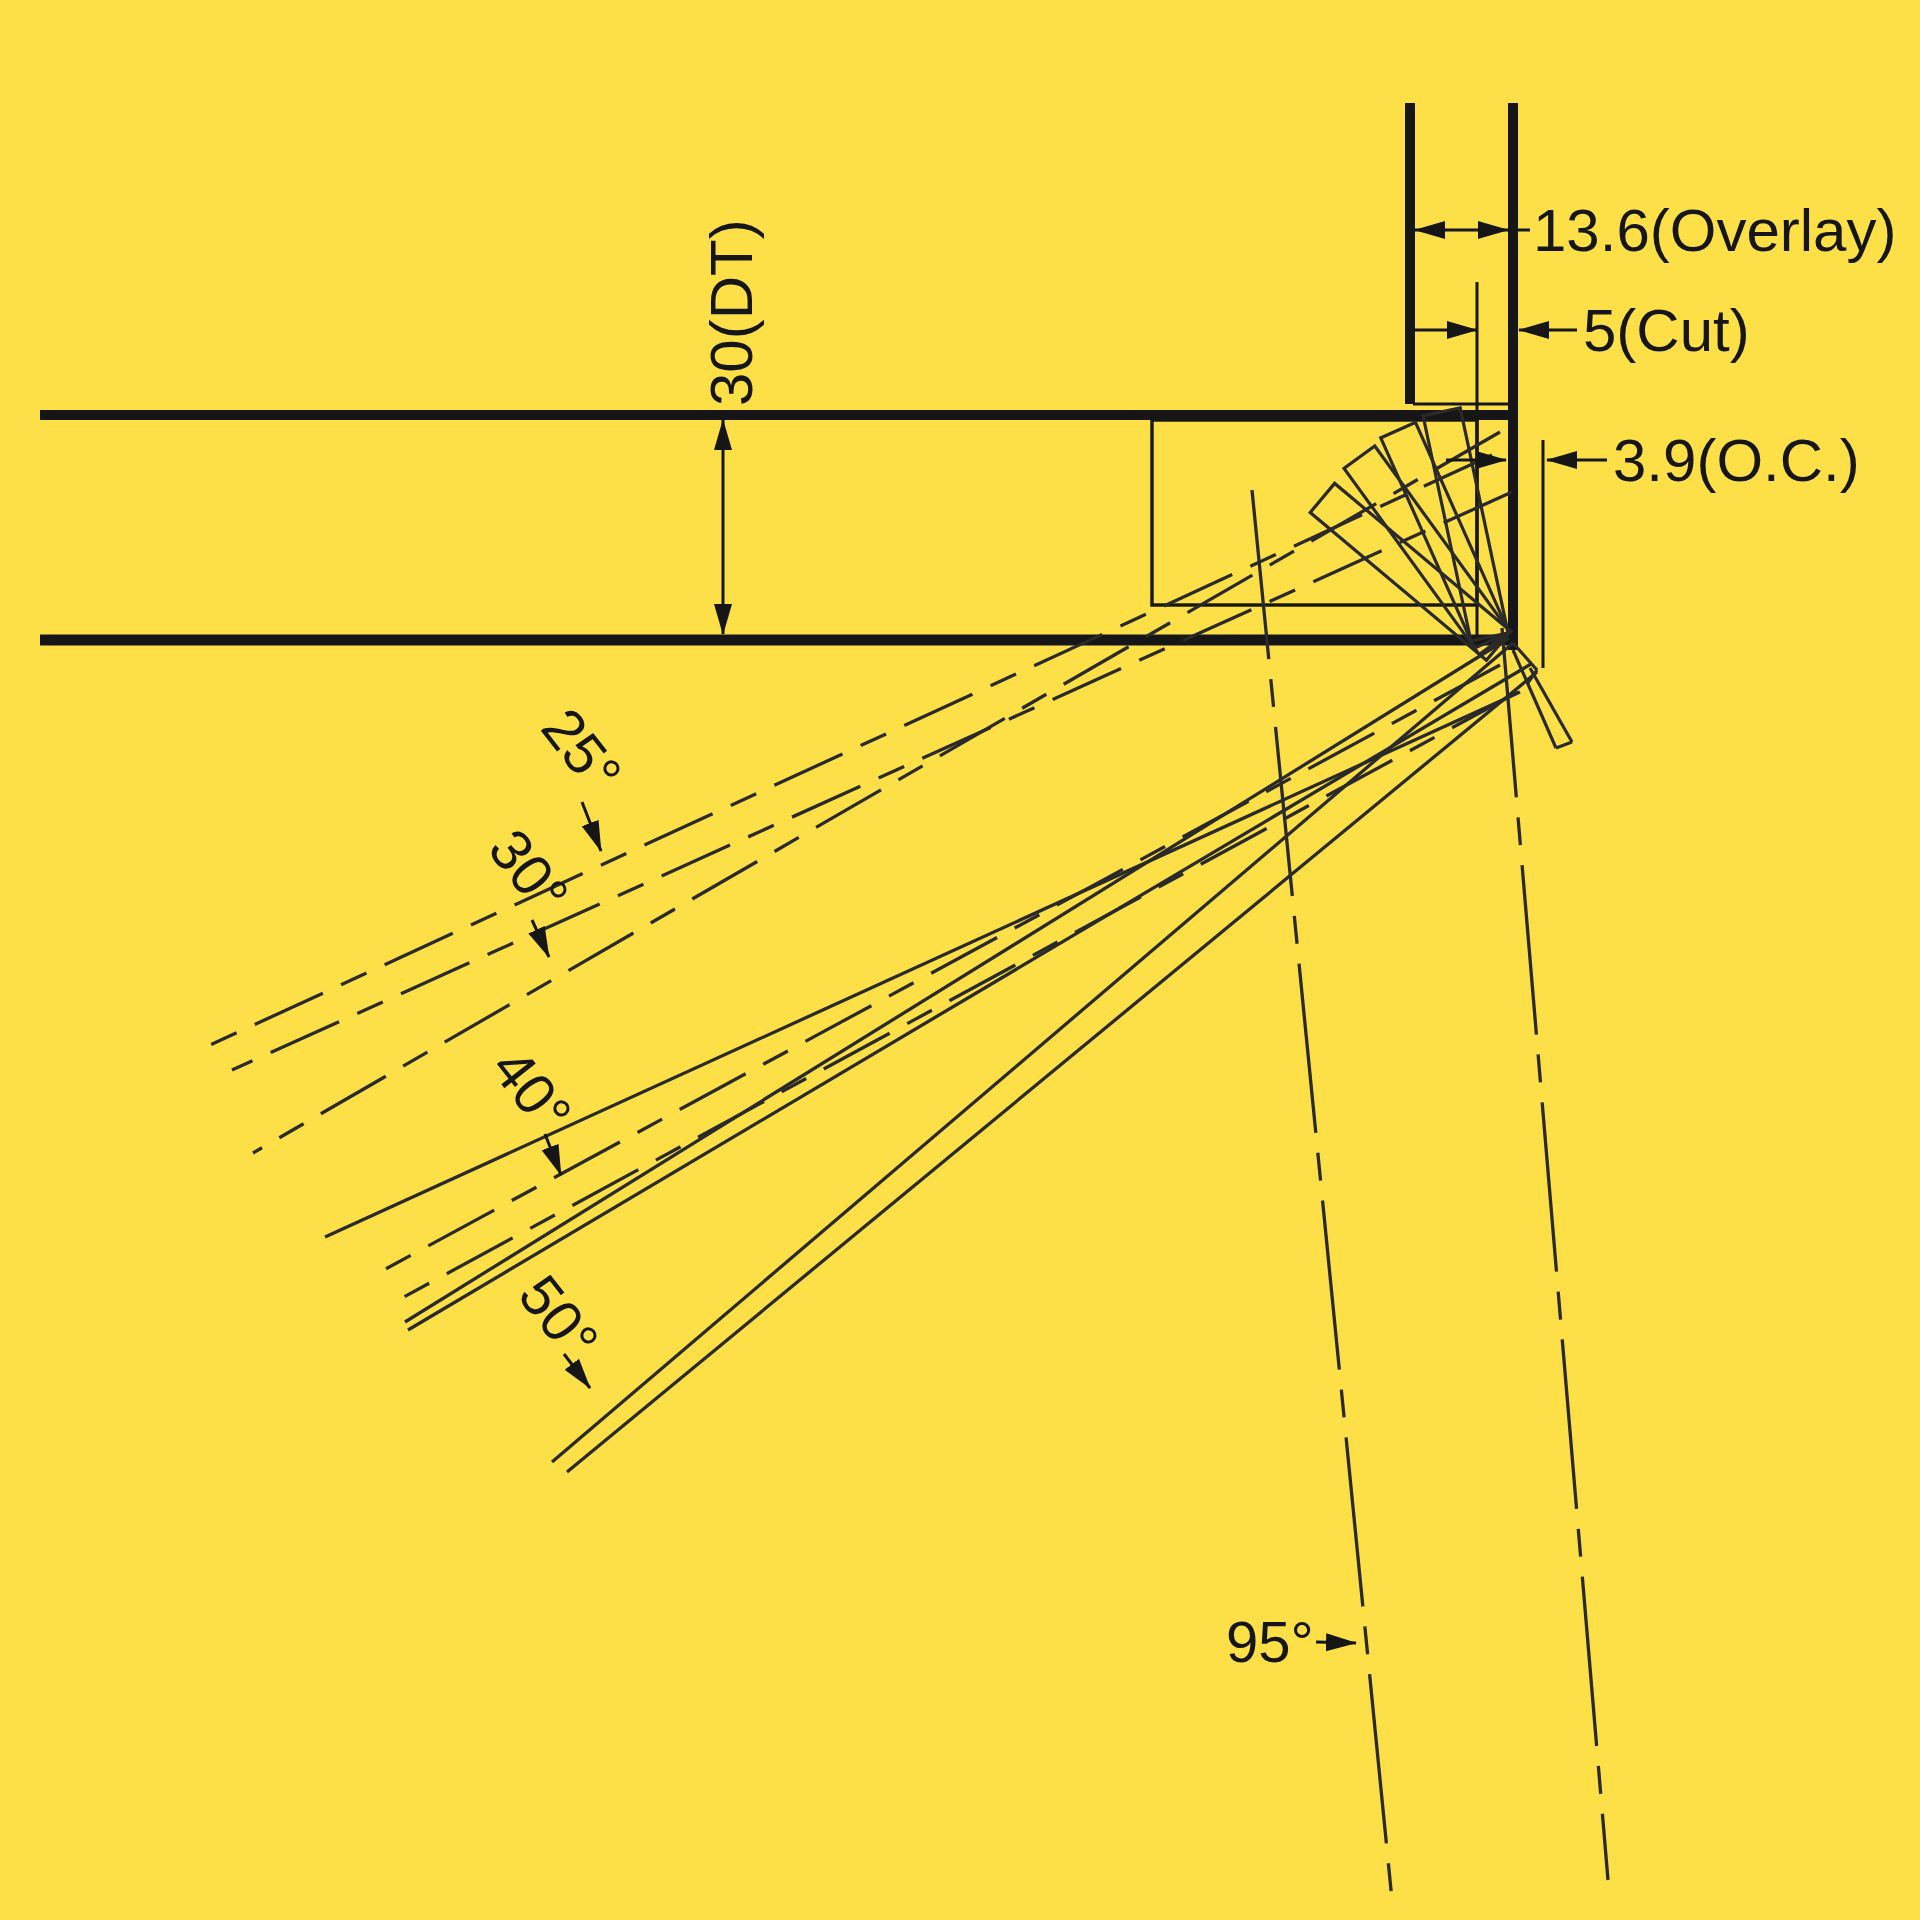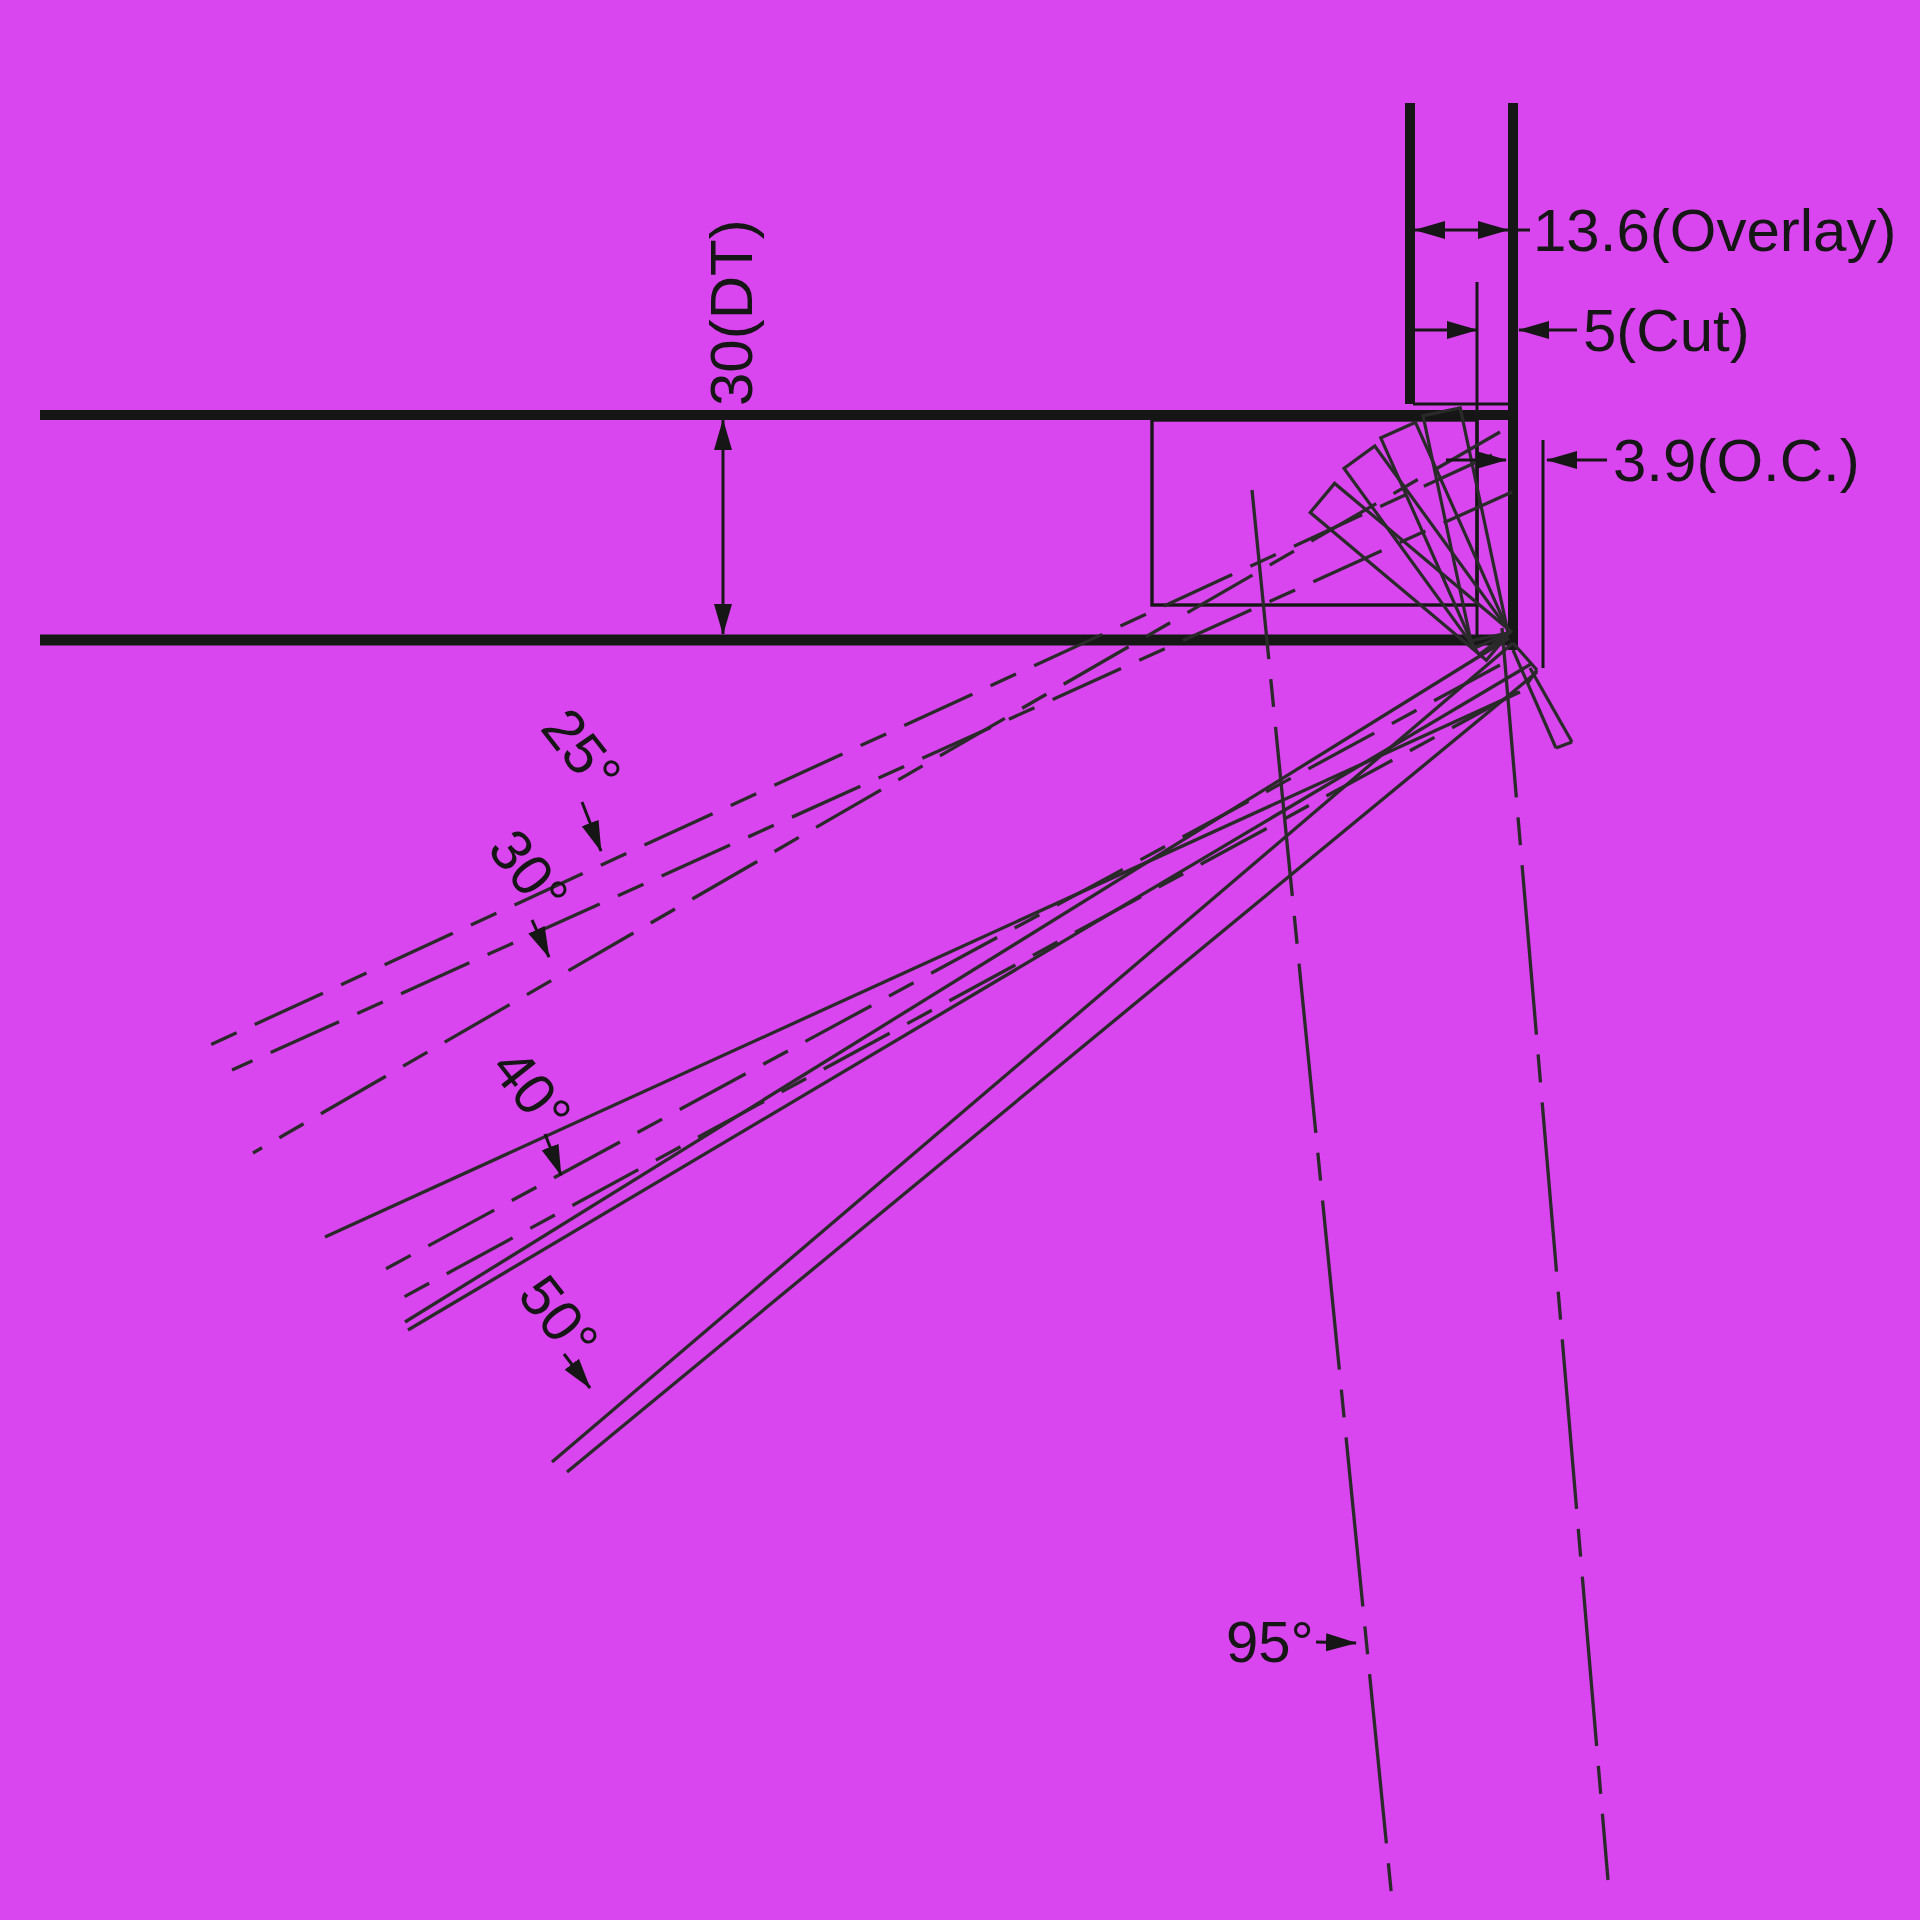--- a/index.html
+++ b/index.html
@@ -1,16 +1,16 @@
 <!DOCTYPE html>
 <html><head>
 <meta charset="utf-8">
 <style>
   html,body{margin:0;padding:0;background:#ffffff;}
-  .stage{width:1920px;height:1920px;position:relative;background:#d946ef;overflow:hidden;}
+  .stage{width:1920px;height:1920px;position:relative;background:#fde047;overflow:hidden;}
   svg{display:block;}
   text{font-family:"Liberation Sans","DejaVu Sans",sans-serif;fill:#161616;}
   .dim-text{font-size:60px;}
   .ang-text{font-size:58px;}
 </style>
 </head>
 <body>
 
 <div class="stage">
 <svg width="1920" height="1920" viewBox="0 0 1920 1920" xmlns="http://www.w3.org/2000/svg">

